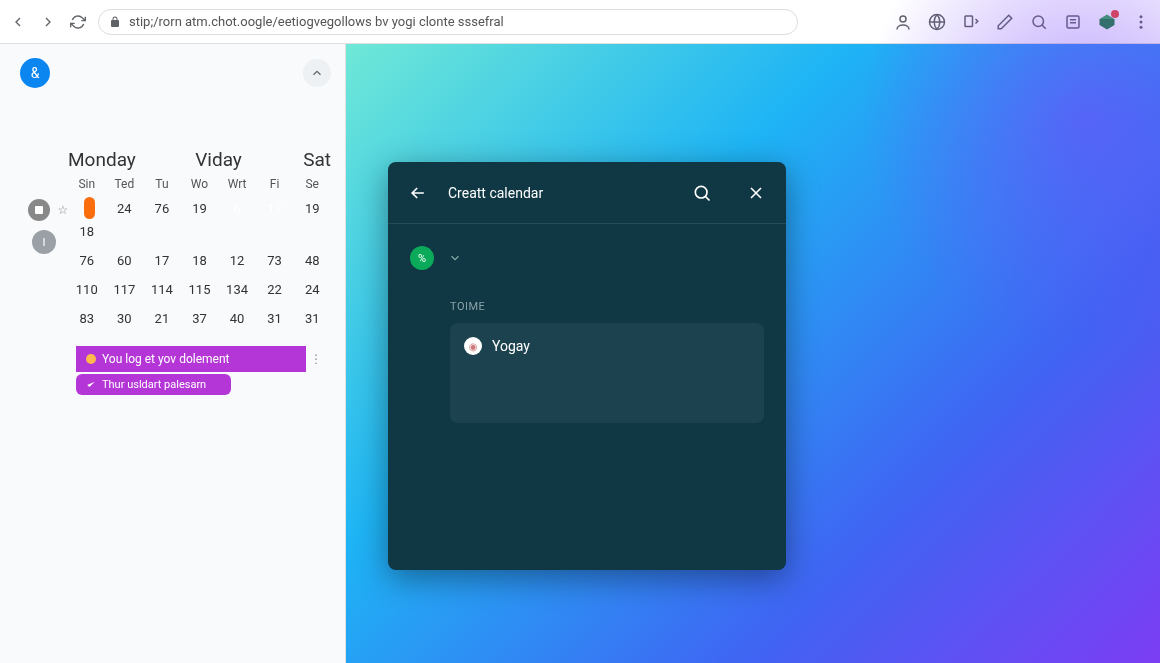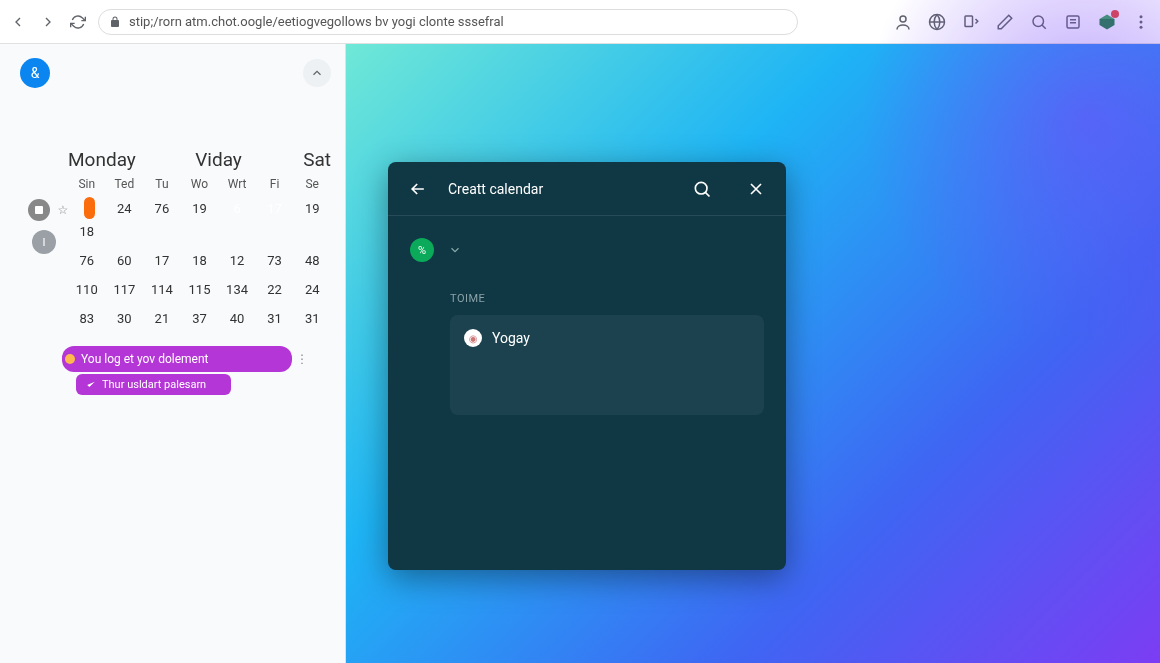--- a/index.html
+++ b/index.html
@@ -30,32 +30,32 @@
     .cal-month-row .vid { grid-column: 4; text-align: center; }
     .cal-month-row .sat { grid-column: 7; text-align: right; }
     .cal-day-row { display: grid; grid-template-columns: repeat(7, 1fr); font-size: 12px; color: #555; text-align: center; margin-bottom: 6px; }
     .cal-num-row { display: grid; grid-template-columns: repeat(7, 1fr); font-size: 13px; color: #333; text-align: center; margin-bottom: 6px; position: relative; }
     .cal-num-row div { padding: 4px 0; position: relative; z-index: 2; }
     .side-icon { position: absolute; left: -40px; top: 2px; width: 22px; height: 22px; border-radius: 50%; display: flex; align-items: center; justify-content: center; color: #888; font-size: 12px; }
     .side-icon.g { background: #888; color: #fff; }
     .highlight { position: absolute; background: #fa6c0c; border-radius: 11px; height: 22px; top: 0; z-index: 1; }
     
     .ady-label { font-size: 13px; color: #666; margin: 24px 0 8px 56px; }
-    .event-chip { margin-left: 42px; background: #b536d6; border-radius: 12px; padding: 6px 3px; color: #fff; font-size: 12px; width: 230px; position: relative; }
+    .event-chip { margin-left: 56px; background: #b536d6; border-radius: 0; padding: 6px 10px; color: #fff; font-size: 12px; width: 230px; position: relative; }
     .event-chip-row { display: flex; align-items: center; gap: 6px; }
     .event-chip .dot { width: 10px; height: 10px; background: #ffb84d; border-radius: 50%; flex-shrink: 0; }
     .event-chip-menu { position: absolute; right: -16px; top: 6px; color: #888; cursor: pointer; }
     .sub-chip { margin-left: 56px; margin-top: 2px; background: #b536d6; border-radius: 6px; padding: 4px 10px; color: #fff; font-size: 11px; width: 155px; display: flex; align-items: center; gap: 6px; }
     .sub-chip .h { width: 10px; height: 10px; flex-shrink: 0; }
     
     .content { flex: 1; background: linear-gradient(135deg, #6fe8d6 0%, #1eb4f5 35%, #3f65f3 70%, #7d3cf3 100%); position: relative; }
     .content::before { content: ''; position: absolute; right: -150px; top: -150px; width: 450px; height: 450px; background: radial-gradient(circle, rgba(120,70,250,0.5) 0%, transparent 70%); border-radius: 50%; }
     
     .modal { position: absolute; left: 42px; top: 118px; width: 398px; height: 408px; background: #0f3744; border-radius: 8px; box-shadow: 0 8px 32px rgba(0,0,0,0.4); color: #fff; }
-    .modal-header { height: 54px; display: flex; align-items: center; padding: 0 20px; border-bottom: 1px solid rgba(255,255,255,0.1); gap: 20px; }
+    .modal-header { height: 62px; display: flex; align-items: center; padding: 0 20px; border-bottom: 1px solid rgba(255,255,255,0.1); gap: 20px; }
     .modal-back { cursor: pointer; width: 20px; height: 20px; }
     .modal-title { font-size: 14px; flex: 1; }
     .modal-search { cursor: pointer; width: 20px; height: 20px; margin-right: 14px; }
     .modal-close { cursor: pointer; width: 20px; height: 20px; }
     
     .modal-body { padding: 22px 22px; }
     .cal-row { display: flex; align-items: center; gap: 14px; }
     .cal-badge { width: 24px; height: 24px; background: #0baa5b; border-radius: 50%; color: #fff; font-size: 11px; display: flex; align-items: center; justify-content: center; }
     .cal-name { font-size: 18px; font-weight: 400; flex: 1; }
     .cal-chev { color: #8aa; cursor: pointer; }

